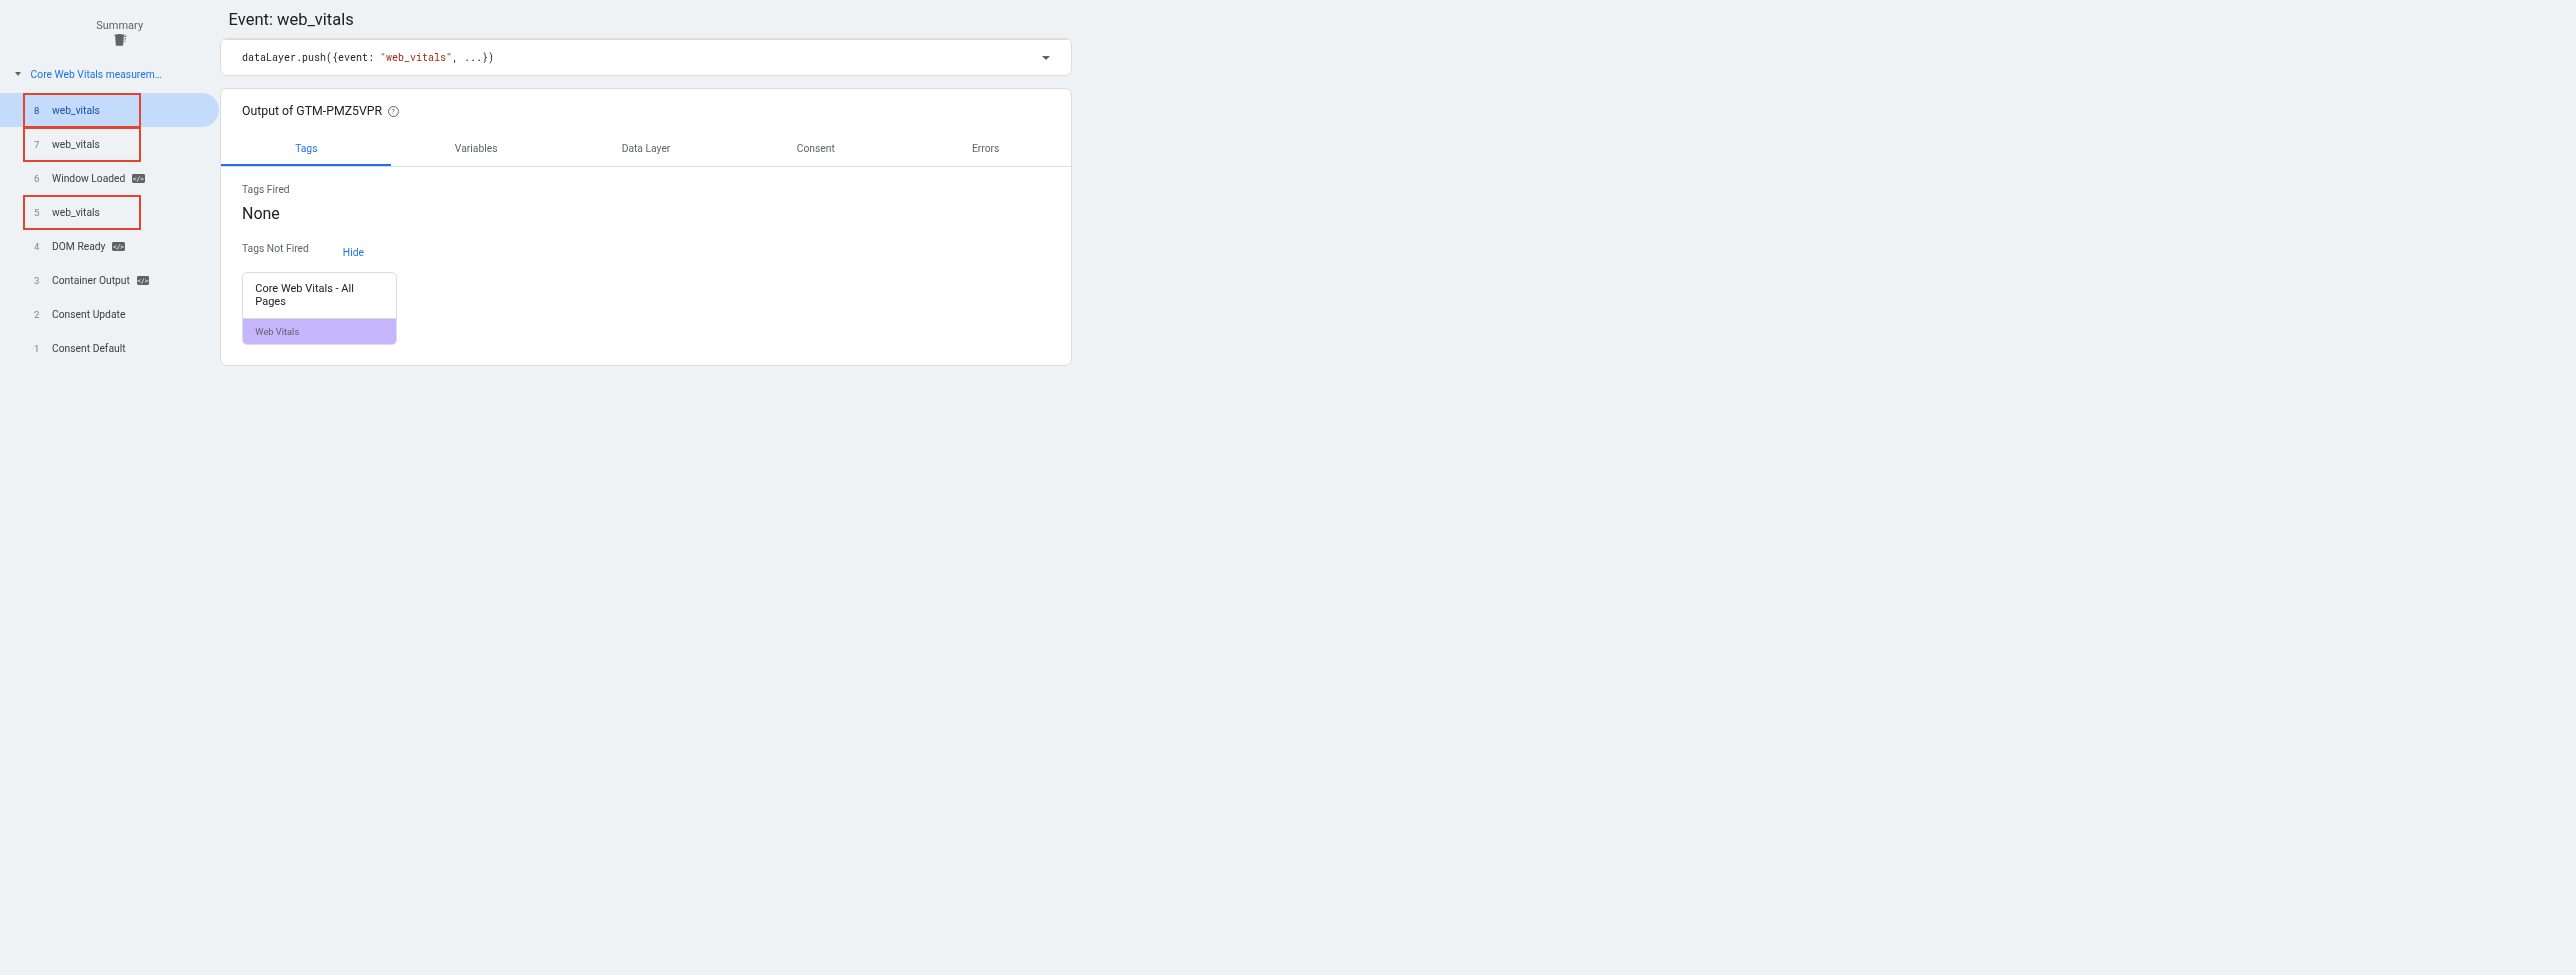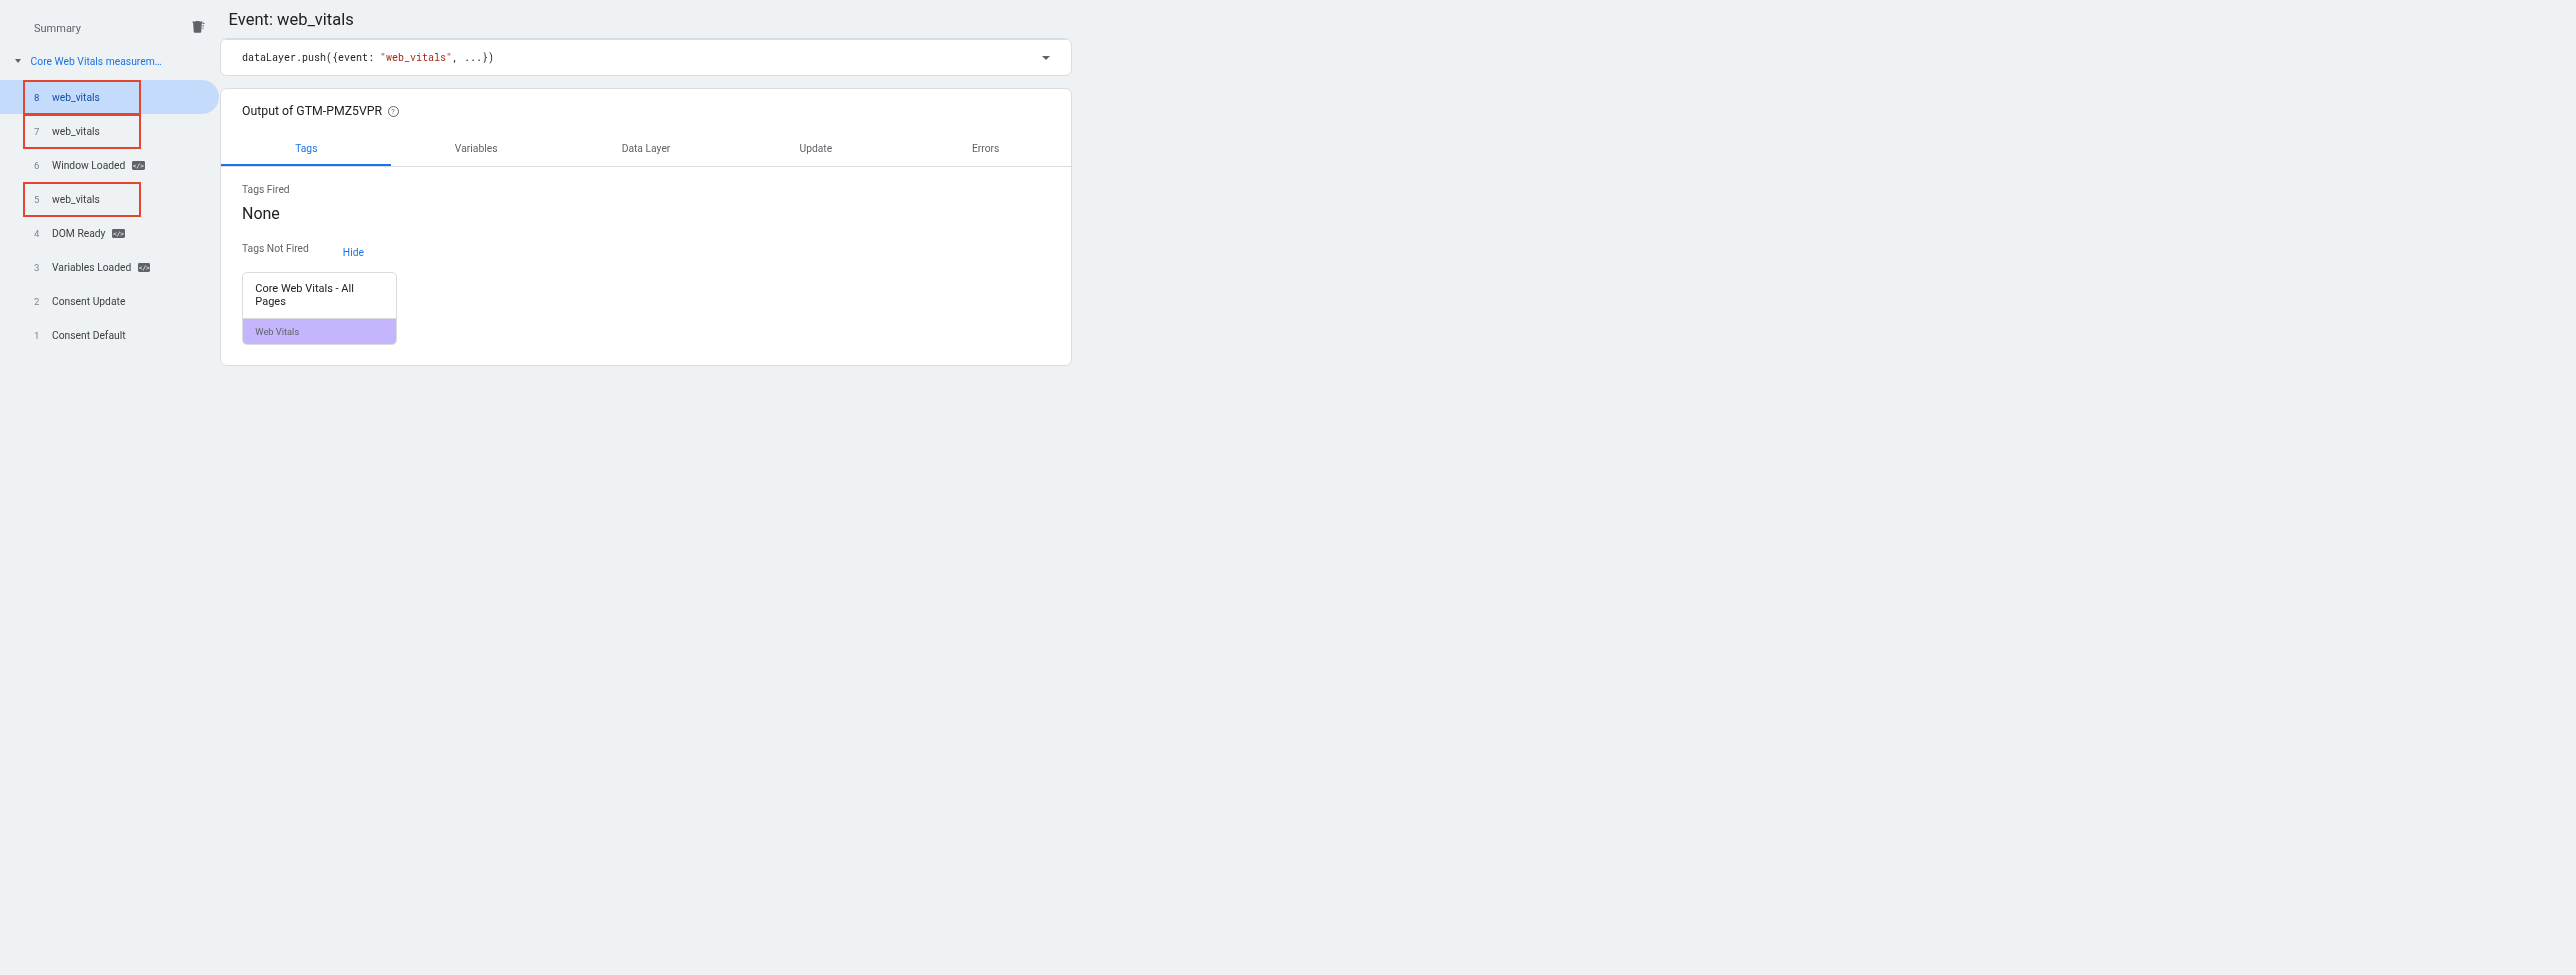--- a/index.html
+++ b/index.html
@@ -20,20 +20,21 @@
     flex: 0 0 219px;
     padding-top: 6.9px;
   }
   .summary-row {
     display: flex;
     align-items: center;
     justify-content: space-between;
     padding: 12.3px 13.7px 12.3px 34px;
     color: #5f6368;
     font-size: 11px;
+    flex-direction: column;
   }
   .clear-icon {
     width: 15px; height: 15px;
     fill: #5f6368;
   }
   .source-row {
     display: flex;
     align-items: center;
     padding: 5.5px 8.2px 5.5px 12.3px;
     color: #1a73e8;
@@ -252,21 +253,21 @@
           <span>web_vitals</span>
           <span class="hl-box"></span>
         </div>
         <div class="event-item">
           <span class="num">4</span>
           <span>DOM Ready</span>
           <span class="code-chip">&lt;/&gt;</span>
         </div>
         <div class="event-item">
           <span class="num">3</span>
-          <span>Variables Loaded</span>
+          <span>Container Output</span>
           <span class="code-chip">&lt;/&gt;</span>
         </div>
         <div class="event-item">
           <span class="num">2</span>
           <span>Consent Update</span>
         </div>
         <div class="event-item">
           <span class="num">1</span>
           <span>Consent Default</span>
         </div>
@@ -288,21 +289,21 @@
     <div class="card">
       <div class="card-header">
         <span>Output of GTM-PMZ5VPR</span>
         <span class="help-icon">?</span>
       </div>
 
       <div class="tabbar" id="tabbar">
           <div class="tab active">Tags</div>
           <div class="tab">Variables</div>
           <div class="tab">Data Layer</div>
-          <div class="tab">Update</div>
+          <div class="tab">Consent</div>
           <div class="tab">Errors</div>
         </div>
 
       <div class="tab-body">
         <div class="section-label">Tags Fired</div>
         <div class="none-text">None</div>
 
         <div class="not-fired-row">
           <span class="section-label" style="margin-bottom:8px">Tags Not Fired</span>
           <span class="hide-link">Hide</span>

